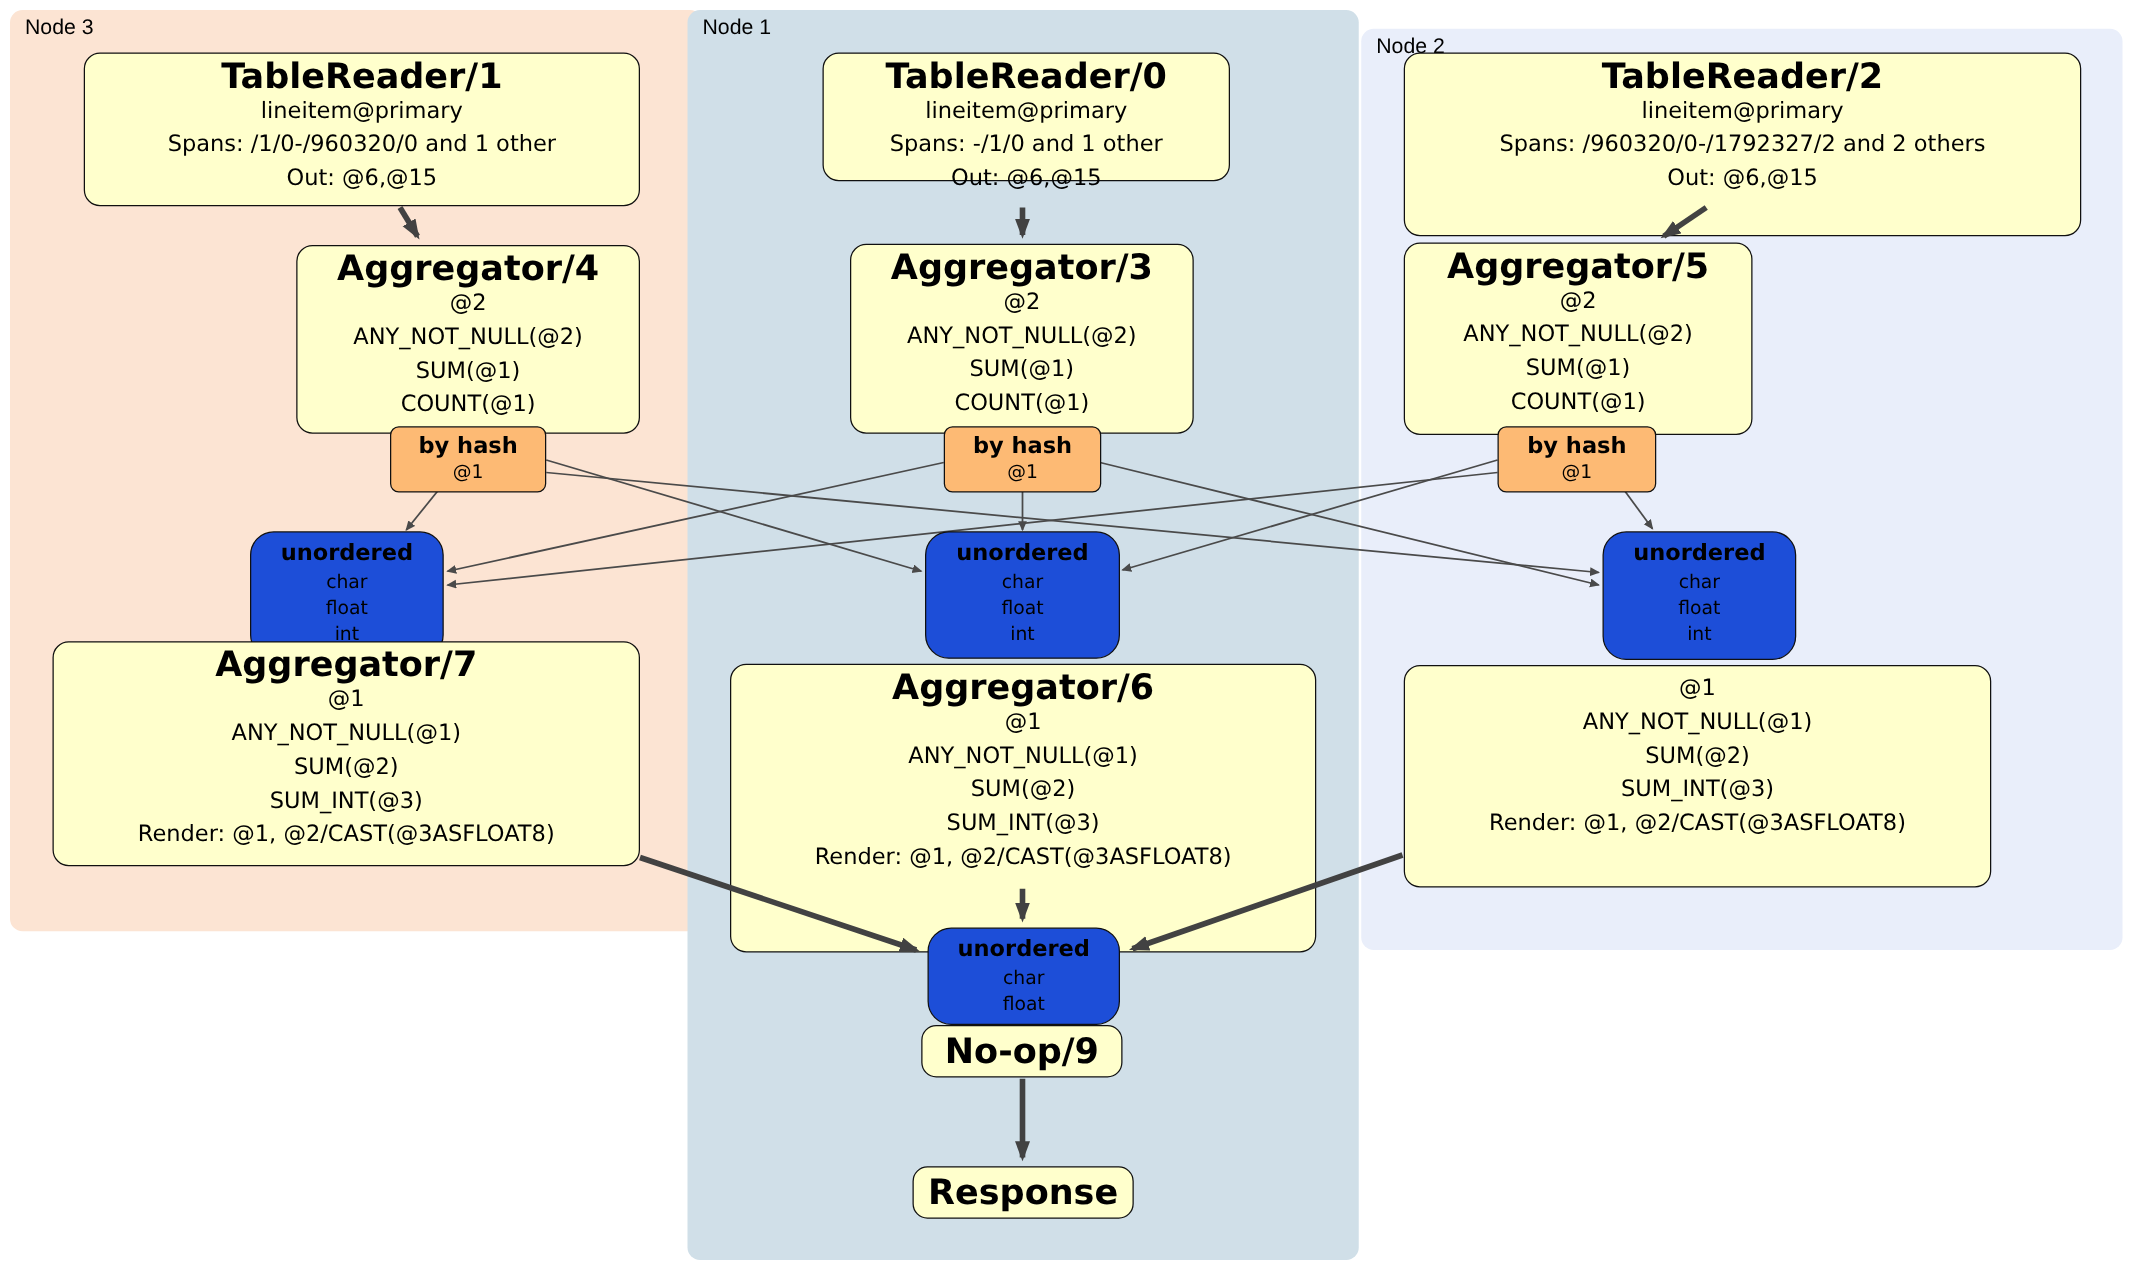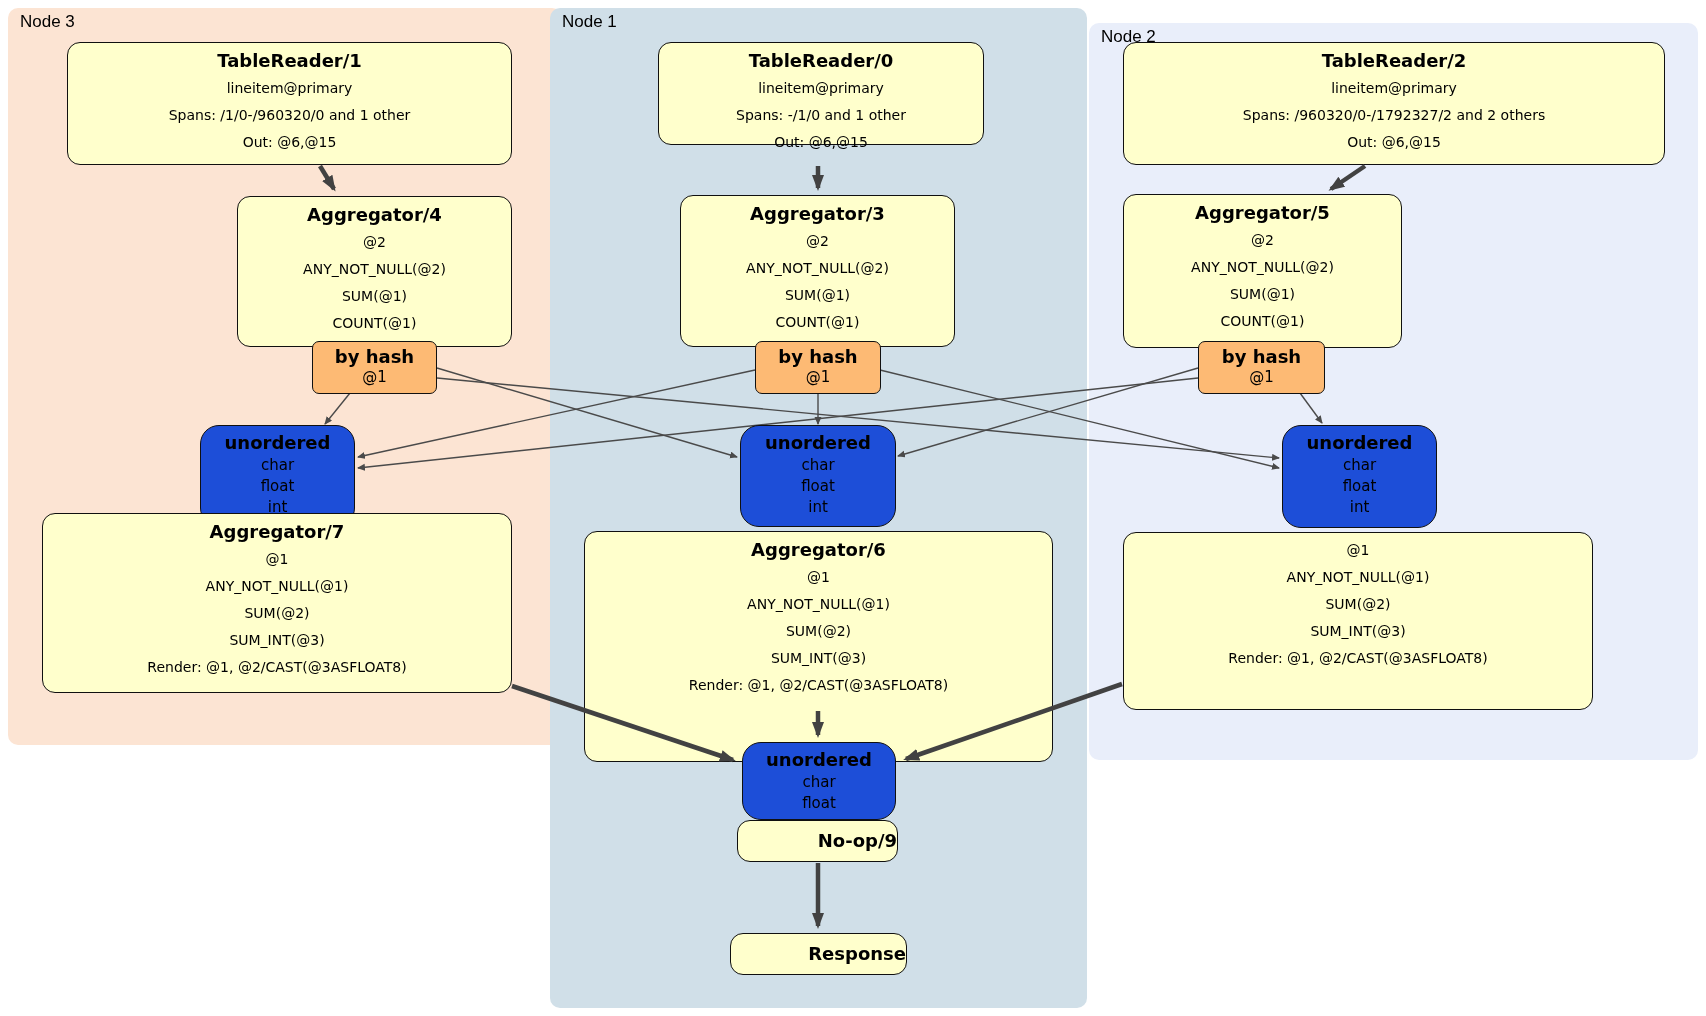--- a/index.html
+++ b/index.html
@@ -8,23 +8,23 @@
   .panel{position:absolute;border-radius:10px;z-index:1;}
   .panel-3{left:8px;top:8px;width:534px;height:737px;background:#fce4d3;padding-left:20px;}
   .panel-1{left:550px;top:8px;width:537px;height:1000px;background:#d0dfe8;}
   .panel-2{left:1089px;top:8px;width:609px;height:737px;background:#e9eefa;margin-top:15px;}
   .panel-label{position:absolute;left:12px;top:4px;font-family:"Liberation Sans",sans-serif;
                font-size:17px;color:#000;white-space:nowrap;}
   svg.edge-layer{position:absolute;left:0;top:0;z-index:2;pointer-events:none;}
   svg.top-layer{z-index:4;}
   .pbox{position:absolute;background:#ffffcc;border:1.7px solid #101010;border-radius:13px;
         z-index:3;text-align:center;box-sizing:border-box;padding-top:4px;color:#000;}
-  .ptitle{font-size:18px;font-weight:bold;line-height:28px;white-space:nowrap;}
-  .pline{font-size:14px;line-height:27px;white-space:nowrap;}
-  .single{display:flex;align-items:center;justify-content:flex-end;padding-top:0;}
+  .ptitle{font-size:28px;font-weight:bold;line-height:28px;white-space:nowrap;}
+  .pline{font-size:18px;line-height:27px;white-space:nowrap;}
+  .single{display:flex;align-items:center;justify-content:center;padding-top:0;border-radius:12px;}
   .router{position:absolute;background:#fdba74;border:1.8px solid #101010;border-radius:7px;
           z-index:3;text-align:center;box-sizing:border-box;padding-top:3px;color:#000;}
   .rtitle{font-size:18px;font-weight:bold;line-height:23px;}
   .rsub{font-size:15px;line-height:19px;}
   .sync{position:absolute;background:#1d4ed8;border:1.8px solid #101010;border-radius:19px;
         z-index:3;text-align:center;box-sizing:border-box;padding-top:5px;color:#000;}
   .stitle{font-size:18px;font-weight:bold;line-height:24px;}
   .sline{font-size:15px;line-height:21px;}
   .thin{stroke:#4a4a4a;stroke-width:1.4;fill:none;}
   .thick{stroke:#424242;stroke-width:4.5;fill:none;}
@@ -66,21 +66,21 @@
     <div class="pline">lineitem@primary</div>
     <div class="pline">Spans: /1/0-/960320/0 and 1 other</div>
     <div class="pline">Out: @6,@15</div>
   </div>
   <div class="pbox" style="left:658px;top:42px;width:326px;height:103px">
     <div class="ptitle">TableReader/0</div>
     <div class="pline">lineitem@primary</div>
     <div class="pline">Spans: -/1/0 and 1 other</div>
     <div class="pline">Out: @6,@15</div>
   </div>
-  <div class="pbox" style="left:1123px;top:42px;width:542px;height:123px">
+  <div class="pbox" style="left:1123px;top:42px;width:542px;height:147px">
     <div class="ptitle">TableReader/2</div>
     <div class="pline">lineitem@primary</div>
     <div class="pline">Spans: /960320/0-/1792327/2 and 2 others</div>
     <div class="pline">Out: @6,@15</div>
   </div>
 
   <div class="pbox" style="left:237px;top:196px;width:275px;height:151px">
     <div class="ptitle">Aggregator/4</div>
     <div class="pline">@2</div>
     <div class="pline">ANY_NOT_NULL(@2)</div>

